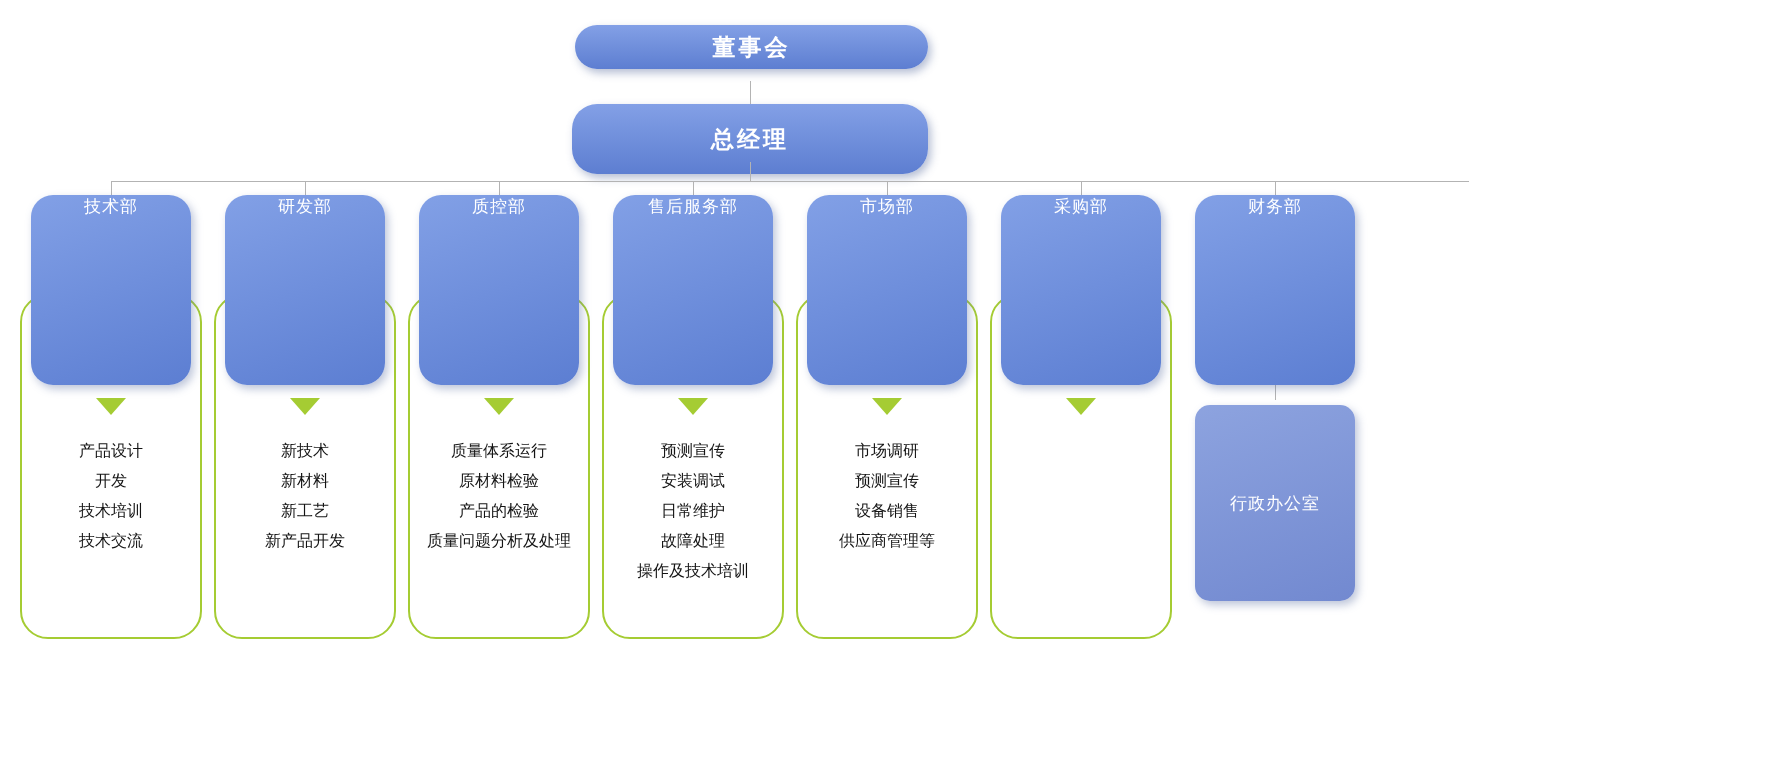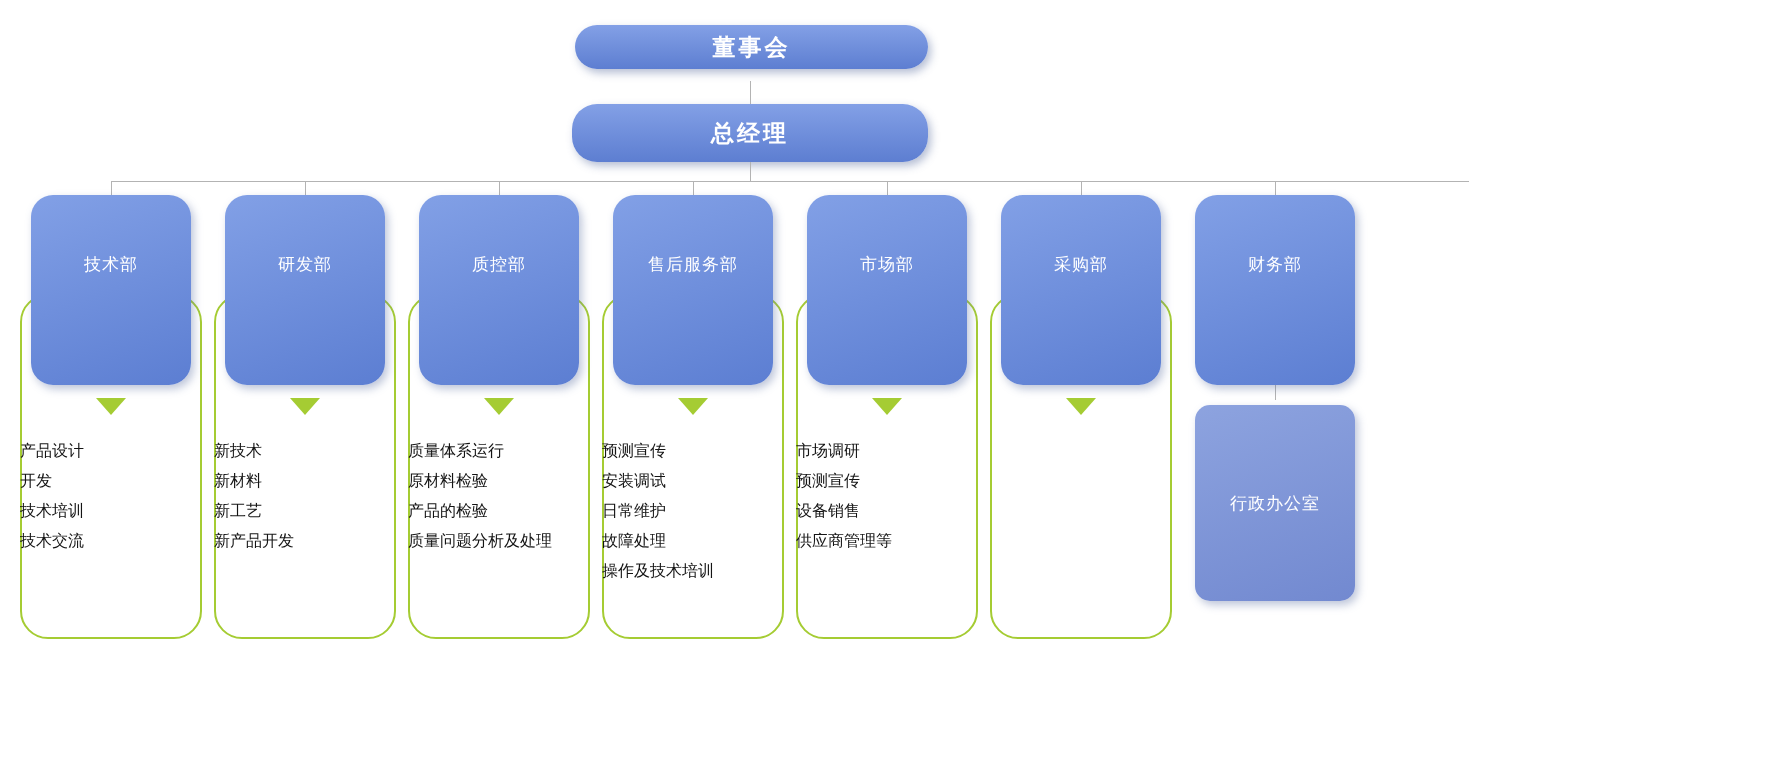--- a/index.html
+++ b/index.html
@@ -11,43 +11,42 @@
   .v { width:1px; }
   .h { height:1px; }
 
   .topbox {
     position:absolute; color:#fff; display:flex; align-items:center; justify-content:center;
     font-size:23px; font-weight:bold; letter-spacing:3px; border-radius:25px;
     background:linear-gradient(180deg,#83a0e6 0%,#5d7ed1 100%);
     box-shadow:3px 4px 8px rgba(90,110,160,.45);
   }
   #board { left:575px; top:25px; width:353px; height:44px; }
-  #gm    { left:572px; top:104px; width:356px; height:58px; }
+  #gm    { left:572px; top:104px; width:356px; height:70px; }
 
   .cols { position:absolute; left:20px; top:181px; display:flex; gap:12px; }
   .col  { position:relative; width:182px; height:458px; }
   .stub { position:absolute; left:calc(50% - .5px); top:0; width:1px; height:14px; background:#b3b3b3; }
 
   .frame {
     position:absolute; left:0; right:0; top:113px; bottom:0;
     border:2px solid #a5cc33; border-radius:28px; background:#fff; z-index:1;
   }
   .dept {
     position:relative; z-index:2; margin:14px auto 0; width:160px; height:190px;
     border-radius:22px; color:#fff; font-size:17px; letter-spacing:1px; text-align:center;
-    padding-top:58px;
     background:linear-gradient(160deg,#82a0e6 0%,#5c7ed2 100%);
     box-shadow:3px 4px 8px rgba(90,110,160,.4);
   }
   .arrow {
     position:relative; z-index:2; margin:13px auto 0; width:0; height:0;
     border-left:15px solid transparent; border-right:15px solid transparent;
     border-top:17px solid #a5cc33;
   }
-  .items { position:relative; z-index:2; margin-top:21px; font-size:16px; color:#141414; }
+  .items { position:relative; z-index:2; margin-top:21px; text-align:center; font-size:16px; color:#141414; }
   .items div { line-height:30px; }
 
   .subline { margin:0 auto; width:1px; height:15px; background:#b3b3b3; }
   .subbox {
     margin:5px auto; width:160px; height:196px; border-radius:15px;
     background:linear-gradient(160deg,#8da3df 0%,#7289d0 100%);
     box-shadow:3px 4px 8px rgba(90,110,160,.4);
     color:#fff; font-size:17px; letter-spacing:1px;
     display:flex; align-items:center; justify-content:center;
   }

